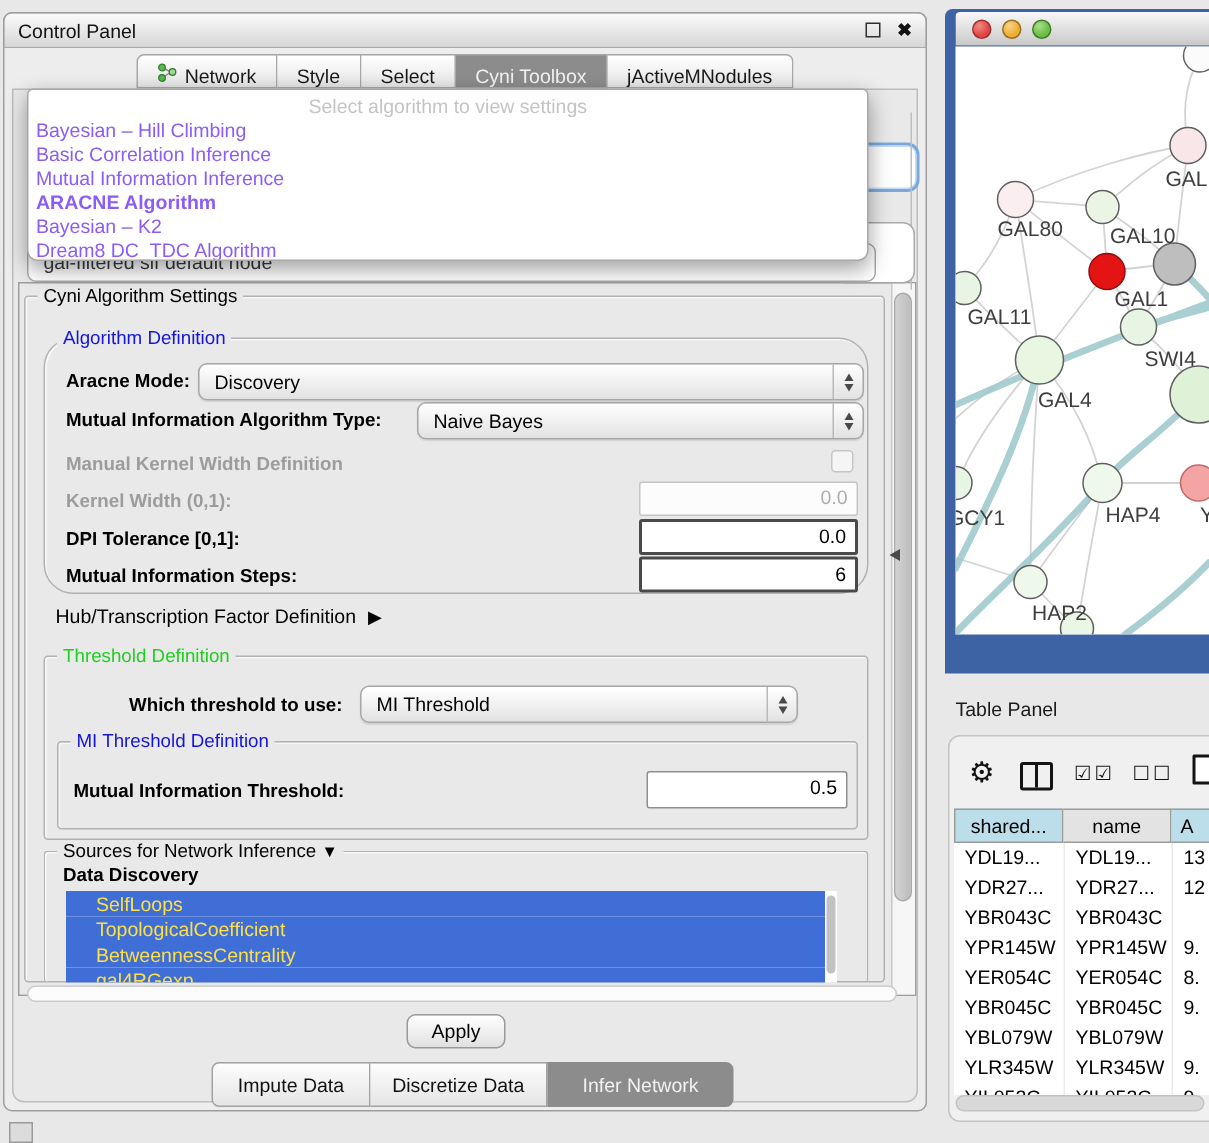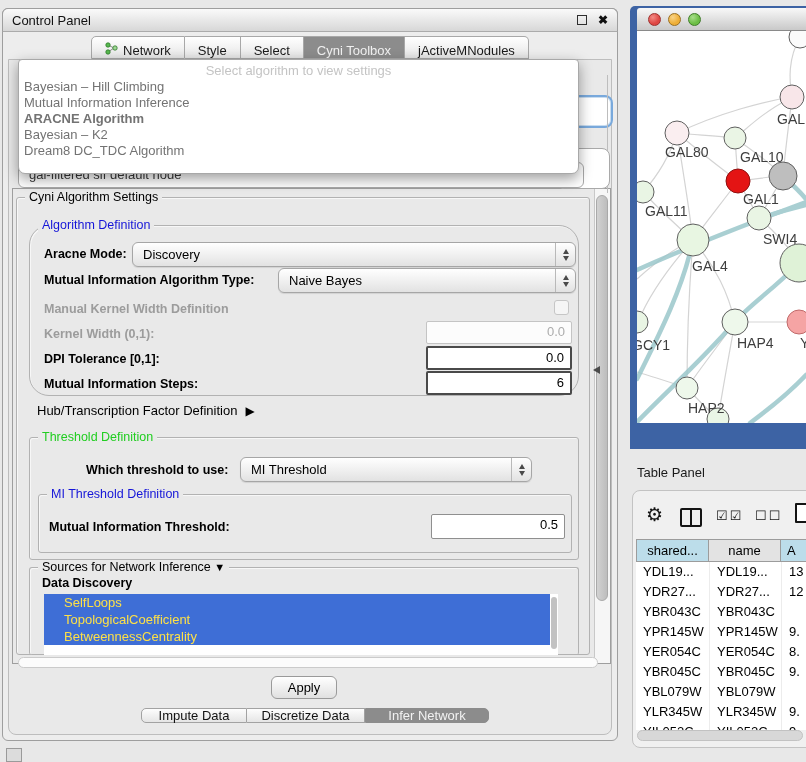--- a/index.html
+++ b/index.html
@@ -34,21 +34,21 @@
   .frag-box2{ left:556px; top:148px; width:54px; height:41px; background:#fff;
               border:1px solid #A9A9A9; border-radius:8px; z-index:1; }
   .frag-row{ left:18px; top:162px; width:566px; height:26px; background:#FFF;
              border:1px solid #A9A9A9; border-radius:6px; z-index:2;
              line-height:24px; padding-left:10px; font-size:13px; color:#3A3A3A; }
   
   .dd{ left:18px; top:59px; width:561px; height:115px; background:#FFF; z-index:30;
        border:1px solid #A8A8A8; border-radius:4px 4px 7px 7px;
        box-shadow:0 5px 14px rgba(0,0,0,.38); overflow:hidden; }
   .dd-prompt{ height:19px; text-align:center; color:#C4C4C4; font-size:13px; padding-top:3px; }
-  .dd-item{ height:16px; line-height:16px; padding-left:5px; font-size:13px; color:#737373; }
+  .dd-item{ height:16px; line-height:16px; padding-left:5px; font-size:13px; color:#8b5cf6; }
   .dd-item.bold{ font-weight:bold; }
   
   .vp{ left:12px; top:188px; width:599px; height:476px; border:1px solid #9E9E9E; background:#E9E9E9; }
   .vtrack{ left:594px; top:189px; width:16px; height:474px; background:#F6F6F6; border-left:1px solid #C8C8C8; }
   .vthumb{ left:596px; top:195px; width:12px; height:406px; border:1px solid #A9A9A9; border-radius:6px;
            background:linear-gradient(90deg,#D2D2D2,#BDBDBD); }
   .hpill{ left:18px; top:657px; width:580px; height:11px; background:#FCFCFC; border:1px solid #CBCBCB;
           border-radius:6px; z-index:6; }
   
   .grp{ position:absolute; border:1px solid #B2B2B2; border-radius:3px;
@@ -72,21 +72,21 @@
   .fld.mid{ border:1px solid #8F8F8F; }
   .cb{ position:absolute; width:15px; height:15px; border:1px solid #C6C6C6; border-radius:3px; background:#F5F5F5; }
   .hubrow{ position:absolute; display:flex; align-items:center; gap:8px; font-size:13px; color:#000; }
   .list{ position:absolute; overflow:hidden; background:#FFF; }
   .li{ height:17px; line-height:17px; background:#3E6ED6; color:#fde047; font-size:13px; padding-left:20px; width:506px; }
   .ltrack{ position:absolute; right:0; top:0; width:8px; height:100%; background:#FFF; }
   .lthumb{ position:absolute; right:1px; top:3px; width:6px; height:52px; background:#C2C2C2; border-radius:3px; }
   .btn{ left:271px; top:676px; width:66px; height:23px; background:linear-gradient(#FFFFFF,#E0E0E0);
         border:1px solid #9A9A9A; border-radius:6px; font-size:13px; display:flex; align-items:center;
         justify-content:center; color:#000; }
-  .btab{ position:absolute; top:708px; height:15px; display:flex; align-items:center; justify-content:center;
+  .btab{ position:absolute; top:708px; height:30px; display:flex; align-items:center; justify-content:center;
          font-size:13px; background:linear-gradient(#FDFDFD,#E5E5E5); border:1px solid #A2A2A2; color:#111; }
   .btab.sel{ background:#8C8C8C; color:#F2F2F2; border-color:#8C8C8C; }
   .cursor{ left:593px; top:366px; width:0; height:0; border-right:7px solid #4A4A4A;
            border-top:4px solid transparent; border-bottom:4px solid transparent; z-index:50; }
   .corner-ic{ left:6px; top:748px; width:16px; height:14px; background:#DCDCDC; border:1px solid #9A9A9A; }
   
   .net-win{ left:630px; top:6px; width:176px; height:443px; background:#3D63A4; border-radius:5px 0 0 0; }
   .net-titlebar{ position:absolute; left:7px; top:2px; width:169px; height:23px;
                  background:linear-gradient(#F8F8F8,#C9C9C9); border-bottom:1px solid #8A8A8A;
                  border-radius:3px 0 0 0; display:flex; align-items:center; padding-left:11px; gap:7px; }
@@ -164,20 +164,21 @@
   <div class="a frag-combo"></div>
   <div class="a frag-line"></div>
   <div class="a frag-box2"></div>
   <div class="a frag-row">
     <span>gal-filtered sif default node</span>
   </div>
 
   <div class="a dd">
     <div class="dd-prompt">Select algorithm to view settings</div>
     <div class="dd-item">Bayesian – Hill Climbing</div>
+    <div class="dd-item">Basic Correlation Inference</div>
     <div class="dd-item">Mutual Information Inference</div>
     <div class="dd-item bold">ARACNE Algorithm</div>
     <div class="dd-item">Bayesian – K2</div>
     <div class="dd-item">Dream8 DC_TDC Algorithm</div>
   </div>
 
   <div class="a vp"></div>
   <div class="a vtrack"></div>
   <div class="a vthumb"></div>
 
@@ -245,20 +246,21 @@
     <div class="grp" style="left:12px; top:369px; width:550px; height:88px; border-bottom:none;">
       <span class="grp-label">
         <span>Sources for Network Inference</span>
         <span style="font-size:11px;">▼</span>
       </span>
       <span class="lbl" style="left:12px; top:8px;">Data Discovery</span>
       <div class="list" style="left:14px; top:26px; width:514px; height:61px;">
         <div class="li">SelfLoops</div>
         <div class="li">TopologicalCoefficient</div>
         <div class="li">BetweennessCentrality</div>
+        <div class="li">gal4RGexp</div>
         <div class="ltrack">
             <div class="lthumb"></div>
           </div>
       </div>
     </div>
   </div>
 
   <div class="a hpill"></div>
 
   <div class="a btn">Apply</div>

